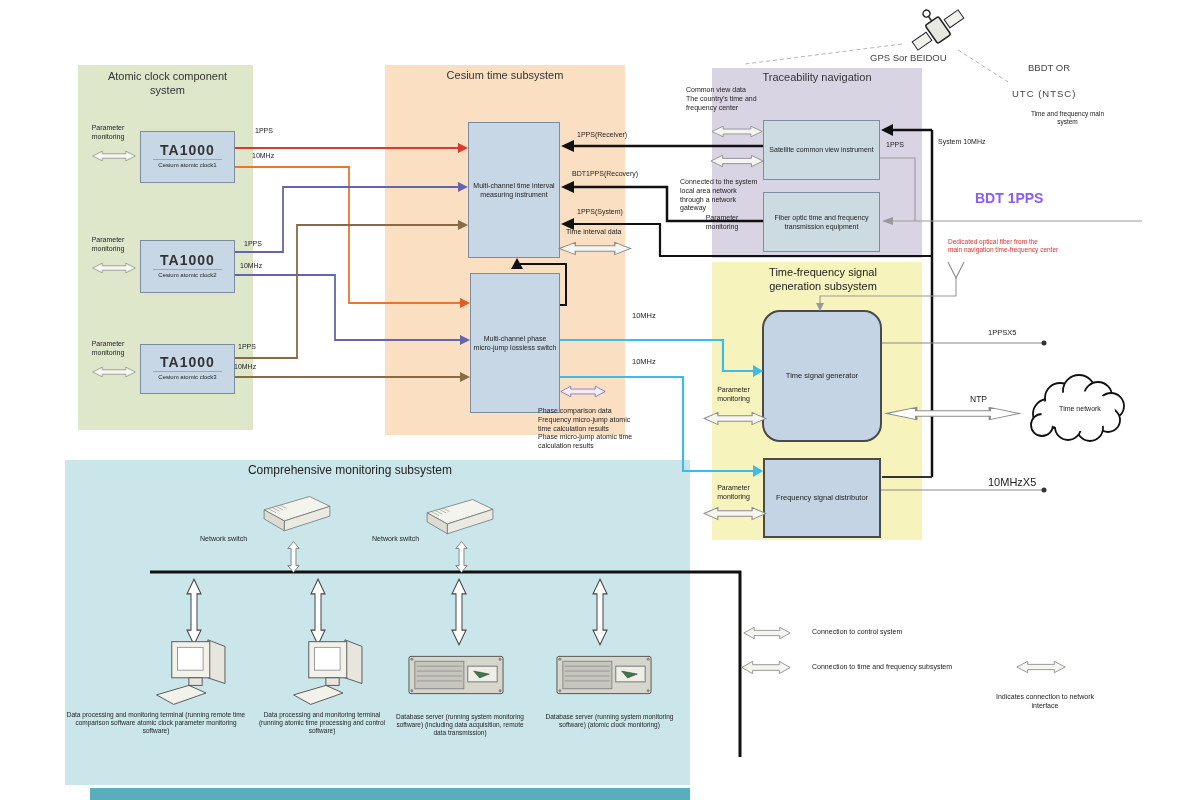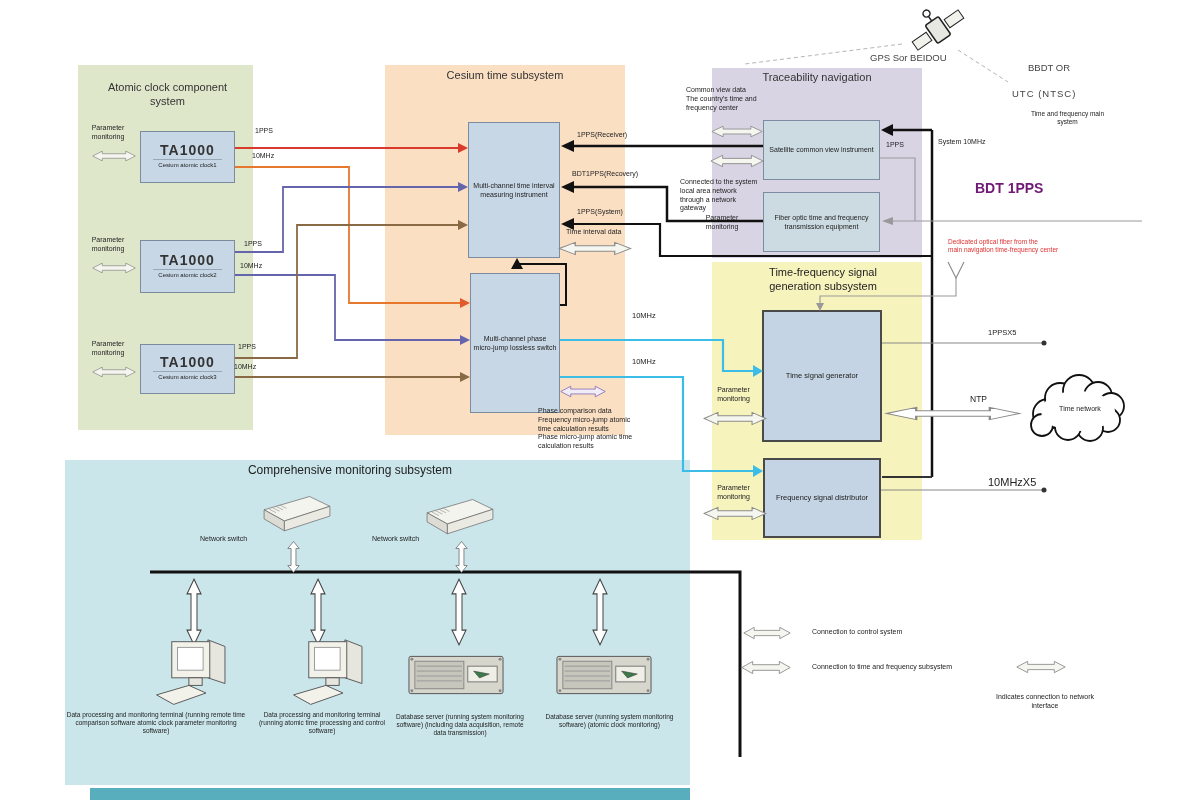--- a/index.html
+++ b/index.html
@@ -27,21 +27,21 @@
 
 <div id="stage">
 
   <div class="panel" style="left:78px;top:65px;width:175px;height:365px;background:#dfe7cb;"></div>
   <div class="panel" style="left:385px;top:65px;width:240px;height:370px;background:#fbdfc3;"></div>
   <div class="panel" style="left:712px;top:68px;width:210px;height:190px;background:#d9d4e4;"></div>
   <div class="panel" style="left:712px;top:262px;width:210px;height:278px;background:#f7f3bd;"></div>
   <div class="panel" style="left:65px;top:460px;width:625px;height:325px;background:#cbe6eb;"></div>
   <div class="strip" style="left:90px;top:788px;width:600px;height:12px;background:#58aebc;"></div>
 
-  <div class="lbl title c" style="left:95px;top:70px;width:145px;margin-top:11px;">Atomic clock component system</div>
+  <div class="lbl title c" style="left:95px;top:70px;width:145px;">Atomic clock component system</div>
   <div class="lbl title c" style="left:395px;top:69px;width:220px;">Cesium time subsystem</div>
   <div class="lbl title c" style="left:722px;top:71px;width:190px;">Traceability navigation</div>
   <div class="lbl c" style="left:758px;top:266px;width:130px;font-size:11px;">Time-frequency signal generation subsystem</div>
   <div class="lbl c" style="left:240px;top:463px;width:220px;font-size:12px;">Comprehensive monitoring subsystem</div>
 
   <div class="box ta" style="left:140px;top:131px;width:95px;height:52px;">
     <div class="ta-model">TA1000</div>
     <div class="ta-sub">Cesium atomic clock1</div>
   </div>
   <div class="box ta" style="left:140px;top:240px;width:95px;height:53px;">
@@ -86,25 +86,25 @@
 The country's time and frequency center</div>
   <div class="lbl" style="left:680px;top:178px;width:80px;">Connected to the system local area network through a network gateway</div>
   <div class="lbl c" style="left:692px;top:214px;width:60px;">Parameter monitoring</div>
   <div class="lbl" style="left:886px;top:141px;">1PPS</div>
 
   <div class="lbl" style="left:870px;top:52px;font-size:9.5px;color:#444;">GPS Sor BEIDOU</div>
   <div class="lbl" style="left:1028px;top:62px;font-size:9.5px;color:#444;">BBDT OR</div>
   <div class="lbl" style="left:1012px;top:88px;font-size:9.5px;color:#444;letter-spacing:1px;">UTC (NTSC)</div>
   <div class="lbl c" style="left:1020px;top:110px;width:95px;font-size:6.5px;">Time and frequency main system</div>
   <div class="lbl" style="left:938px;top:138px;">System 10MHz</div>
-  <div class="lbl" style="left:975px;top:180px;font-size:14px;font-weight:bold;color:#701a75;">BDT 1PPS</div>
+  <div class="lbl" style="left:975px;top:190px;font-size:14px;font-weight:bold;color:#8b5cf6;">BDT 1PPS</div>
   <div class="lbl pre" style="left:948px;top:238px;width:170px;font-size:6.5px;color:#e03030;">Dedicated optical fiber from the
 main navigation time-frequency center</div>
 
-  <div class="box dark" style="left:762px;top:310px;width:120px;height:132px;">Time signal generator</div>
+  <div class="box dark" style="left:762px;top:310px;width:120px;height:132px;border-radius:18px;">Time signal generator</div>
   <div class="box dark" style="left:763px;top:458px;width:118px;height:80px;">Frequency signal distributor</div>
   <div class="lbl c" style="left:706px;top:386px;width:55px;">Parameter monitoring</div>
   <div class="lbl c" style="left:706px;top:484px;width:55px;">Parameter monitoring</div>
   <div class="lbl" style="left:988px;top:328px;font-size:7.5px;">1PPSX5</div>
   <div class="lbl" style="left:970px;top:394px;font-size:8.5px;">NTP</div>
   <div class="lbl" style="left:988px;top:476px;font-size:11px;">10MHzX5</div>
   <div class="lbl c" style="left:1043px;top:405px;width:74px;">Time network</div>
 
   <div class="lbl" style="left:200px;top:535px;width:70px;">Network switch</div>
   <div class="lbl" style="left:372px;top:535px;width:70px;">Network switch</div>

